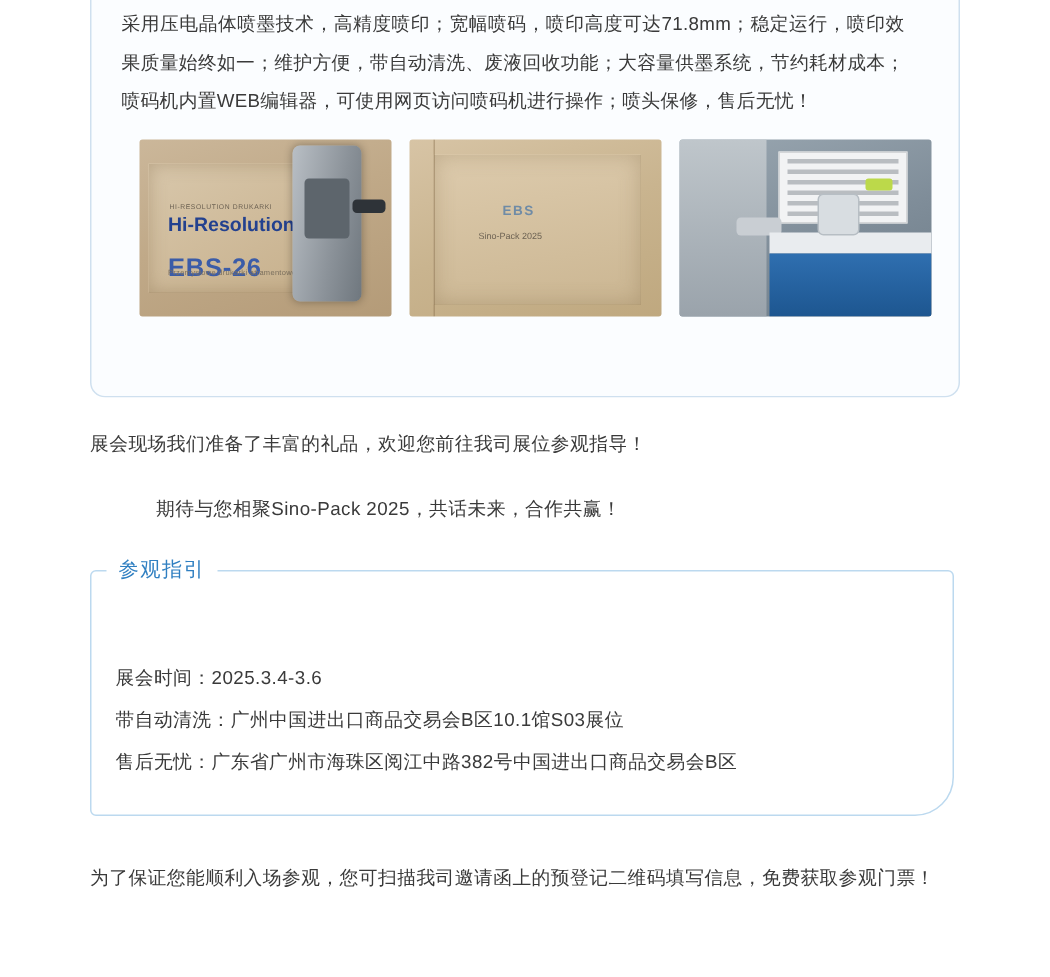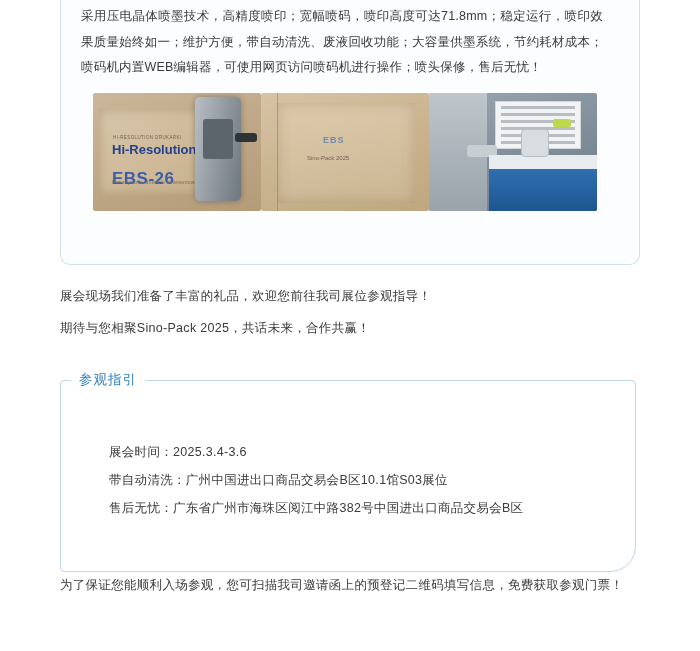--- a/index.html
+++ b/index.html
@@ -39,20 +39,21 @@
   .product-desc {
     font-size: 12.5px;
     line-height: 2.05;
     color: #3a3a3a;
     letter-spacing: 0.2px;
     margin: 0 16px 12px 0;
     text-align: justify;
   }
   .photo-row {
     display: flex;
+    gap: 12px;
     margin-top: 6px;
     padding-left: 12px;
   }
   .photo {
     width: 168px;
     height: 118px;
     border-radius: 2px;
     position: relative;
     overflow: hidden;
     flex: 0 0 auto;
@@ -181,30 +182,30 @@
   
   .body-line {
     position: absolute;
     left: 60px;
     font-size: 12.5px;
     color: #3a3a3a;
     letter-spacing: 0.3px;
     white-space: nowrap;
   }
   .line-1 { top: 288px; }
-  .line-2 { top: 320px; }
+  .line-2 { top: 331px; margin-left: 44px; }
   .line-bottom { top: 577px; }
 
   
   .guide-box {
     position: absolute;
     left: 60px;
     top: 380px;
     width: 576px;
-    height: 192px;
+    height: 164px;
     border: 1px solid #bcd9ef;
     border-radius: 4px 4px 26px 4px;
     box-sizing: border-box;
     background: #ffffff;
   }
   .guide-legend {
     position: absolute;
     left: 10px;
     top: -10px;
     background: #ffffff;
@@ -217,21 +218,20 @@
     position: absolute;
     left: 16px;
     top: 57px;
   }
   .guide-row {
     font-size: 12.5px;
     color: #3a3a3a;
     line-height: 2.25;
     letter-spacing: 0.3px;
     white-space: nowrap;
-    margin-left: 32px;
   }
   .guide-row .k { color: #3a3a3a; }
   .guide-row .v { color: #3a3a3a; }
 </style>
 </head>
 <body>
 
 <div class="page">
 
   <div class="product-card">

